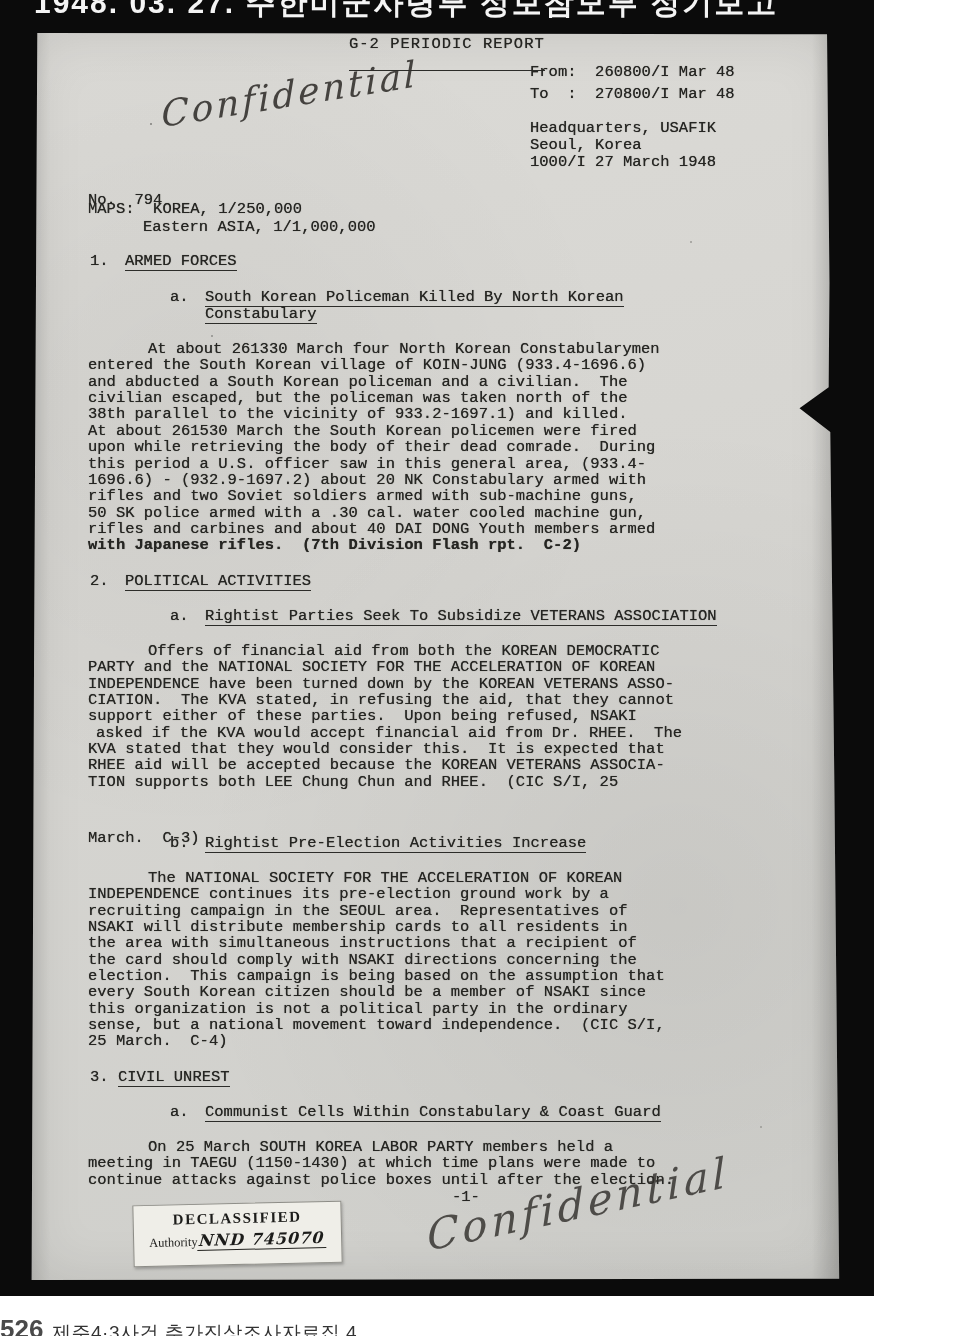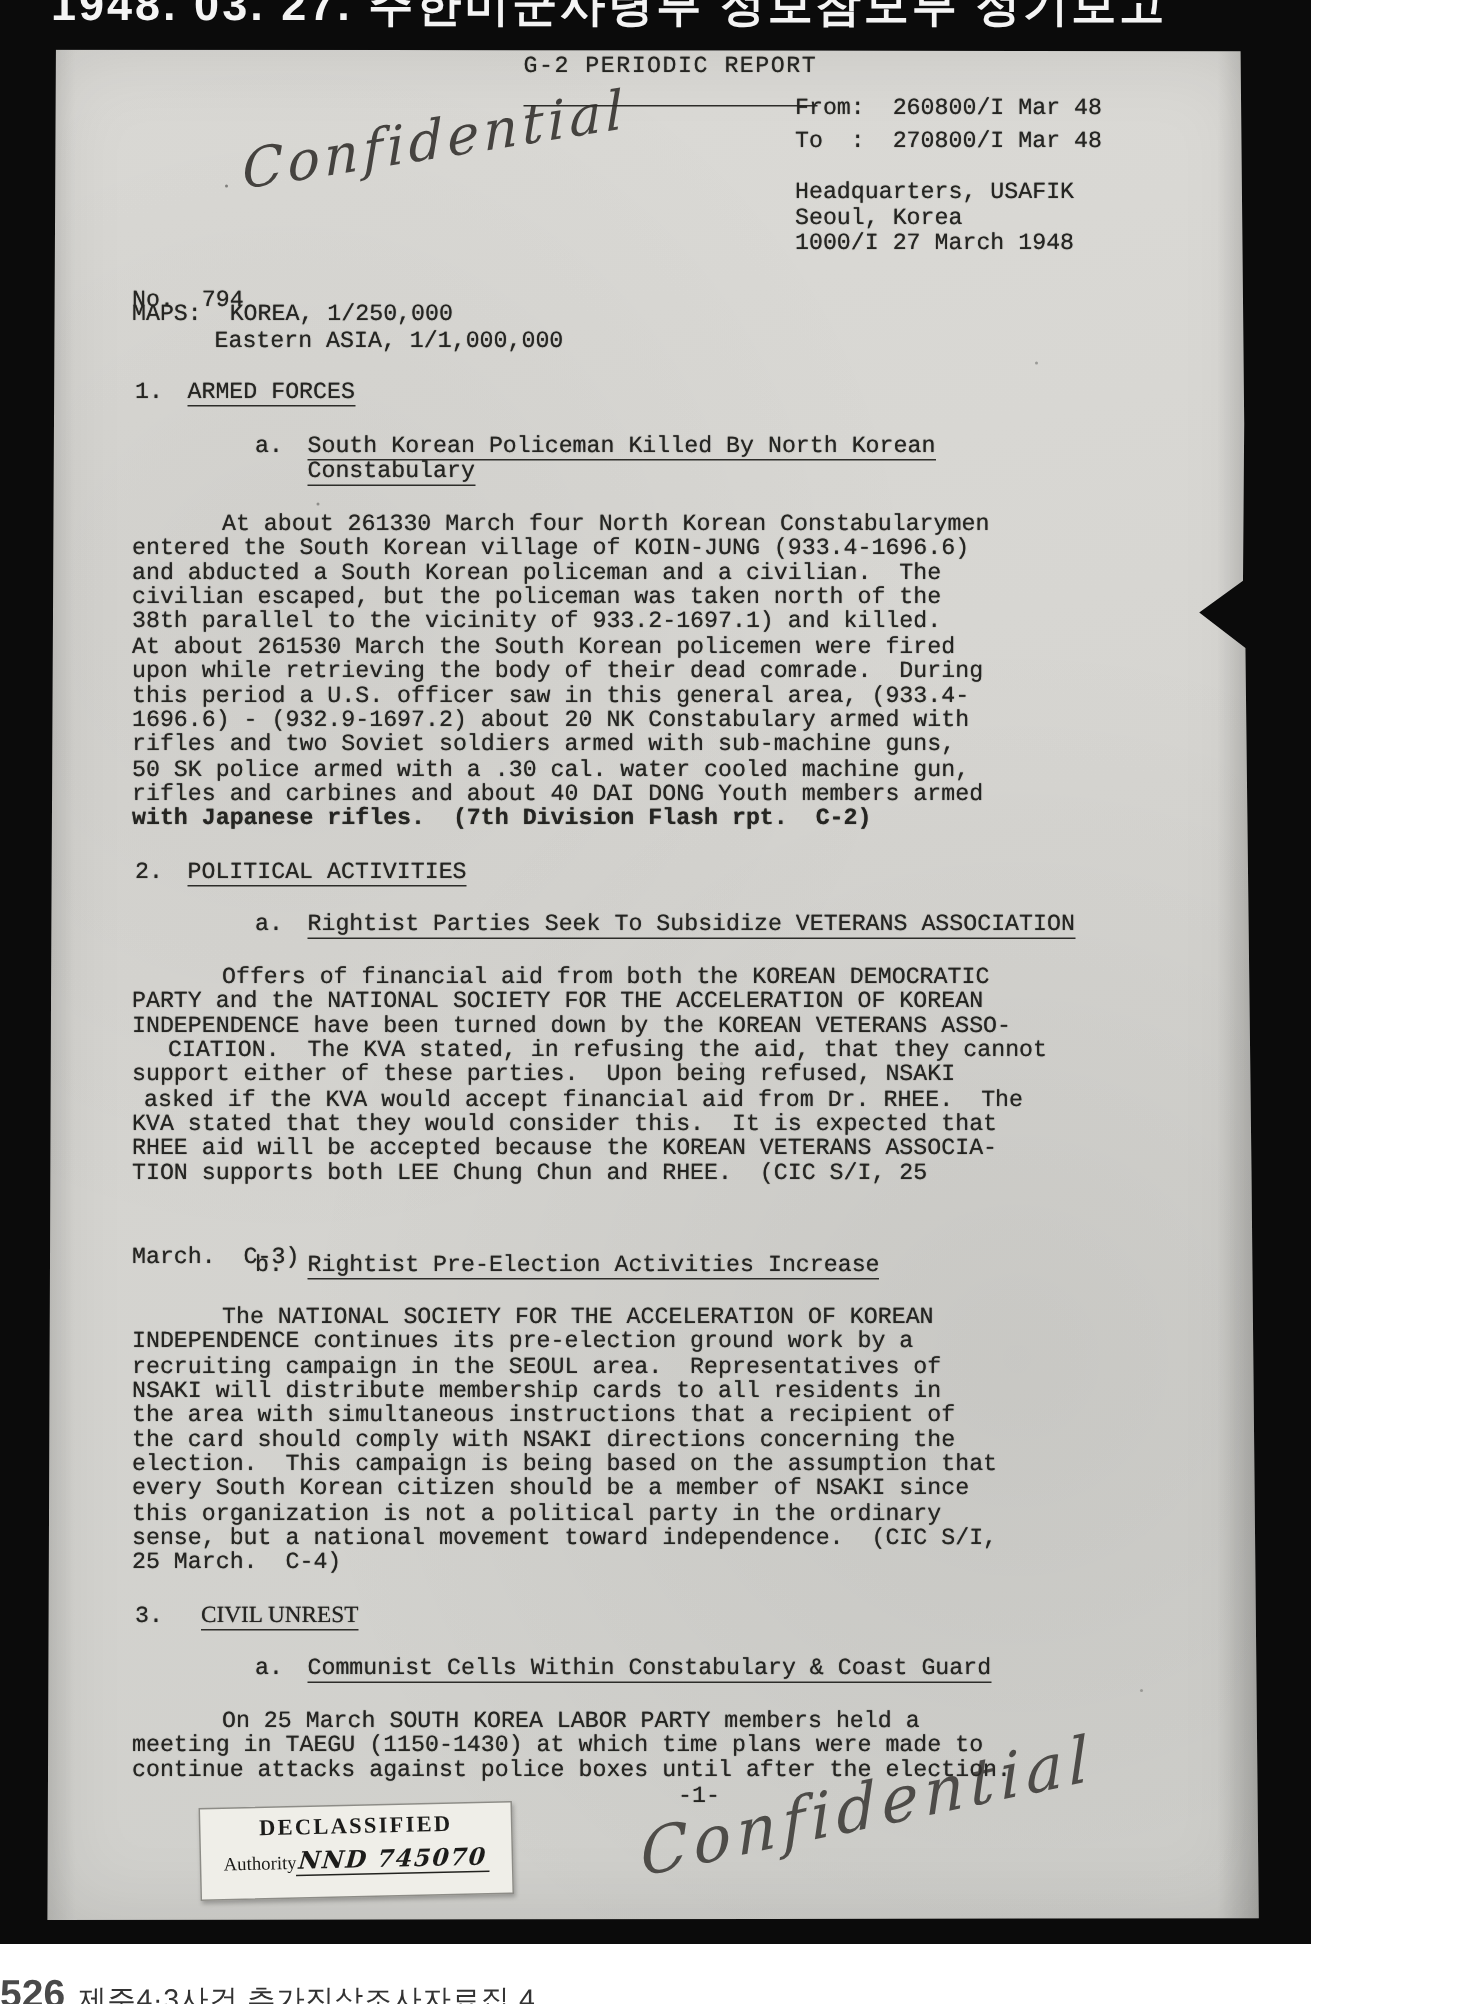--- a/index.html
+++ b/index.html
@@ -115,42 +115,42 @@
         <div class="tl" style="left: 88px; top: 505px;">50 SK police armed with a .30 cal. water cooled machine gun,</div>
         <div class="tl" style="left: 88px; top: 521px;">rifles and carbines and about 40 DAI DONG Youth members armed</div>
         <div class="tl" style="left: 88px; top: 537px; font-weight: bold;">with Japanese rifles.  (7th Division Flash rpt.  C-2)</div>
         <div class="tl" style="left: 90px; top: 573px;">2.</div>
         <div class="tl ul" style="left: 125px; top: 573px;">POLITICAL ACTIVITIES</div>
         <div class="tl" style="left: 170px; top: 608px;">a.</div>
         <div class="tl ul" style="left: 205px; top: 608px;">Rightist Parties Seek To Subsidize VETERANS ASSOCIATION</div>
         <div class="tl" style="left: 148px; top: 643px;">Offers of financial aid from both the KOREAN DEMOCRATIC</div>
         <div class="tl" style="left: 88px; top: 659px;">PARTY and the NATIONAL SOCIETY FOR THE ACCELERATION OF KOREAN</div>
         <div class="tl" style="left: 88px; top: 676px;">INDEPENDENCE have been turned down by the KOREAN VETERANS ASSO-</div>
-        <div class="tl" style="left: 88px; top: 692px; margin-left: 24px;">CIATION.  The KVA stated, in refusing the aid, that they cannot</div>
+        <div class="tl" style="left: 88px; top: 692px;">CIATION.  The KVA stated, in refusing the aid, that they cannot</div>
         <div class="tl" style="left: 88px; top: 708px;">support either of these parties.  Upon being refused, NSAKI</div>
         <div class="tl" style="left: 76px; top: 725px; margin-left: 20px;">asked if the KVA would accept financial aid from Dr. RHEE.  The</div>
         <div class="tl" style="left: 88px; top: 741px;">KVA stated that they would consider this.  It is expected that</div>
         <div class="tl" style="left: 88px; top: 757px;">RHEE aid will be accepted because the KOREAN VETERANS ASSOCIA-</div>
         <div class="tl" style="left: 88px; top: 774px;">TION supports both LEE Chung Chun and RHEE.  (CIC S/I, 25</div>
         <div class="tl" style="left: 88px; top: 790px; margin-top: 40px;">March.  C-3)</div>
         <div class="tl" style="left: 170px; top: 835px;">b.</div>
         <div class="tl ul" style="left: 205px; top: 835px;">Rightist Pre-Election Activities Increase</div>
         <div class="tl" style="left: 148px; top: 870px;">The NATIONAL SOCIETY FOR THE ACCELERATION OF KOREAN</div>
         <div class="tl" style="left: 88px; top: 886px;">INDEPENDENCE continues its pre-election ground work by a</div>
         <div class="tl" style="left: 88px; top: 903px; text-align: right;">recruiting campaign in the SEOUL area.  Representatives of</div>
         <div class="tl" style="left: 88px; top: 919px;">NSAKI will distribute membership cards to all residents in</div>
         <div class="tl" style="left: 88px; top: 935px;">the area with simultaneous instructions that a recipient of</div>
         <div class="tl" style="left: 88px; top: 952px;">the card should comply with NSAKI directions concerning the</div>
         <div class="tl" style="left: 88px; top: 968px;">election.  This campaign is being based on the assumption that</div>
         <div class="tl" style="left: 88px; top: 984px;">every South Korean citizen should be a member of NSAKI since</div>
         <div class="tl" style="left: 88px; top: 1001px;">this organization is not a political party in the ordinary</div>
         <div class="tl" style="left: 88px; top: 1017px;">sense, but a national movement toward independence.  (CIC S/I,</div>
         <div class="tl" style="left: 88px; top: 1033px;">25 March.  C-4)</div>
         <div class="tl" style="left: 90px; top: 1069px;">3.</div>
-        <div class="tl ul" style="left: 134px; top: 1069px; font-family: Liberation Serif, serif;">CIVIL UNREST</div>
+        <div class="tl ul" style="left: 118px; top: 1069px;">CIVIL UNREST</div>
         <div class="tl" style="left: 170px; top: 1104px;">a.</div>
         <div class="tl ul" style="left: 205px; top: 1104px;">Communist Cells Within Constabulary &amp; Coast Guard</div>
         <div class="tl" style="left: 148px; top: 1139px;">On 25 March SOUTH KOREA LABOR PARTY members held a</div>
         <div class="tl" style="left: 88px; top: 1155px;">meeting in TAEGU (1150-1430) at which time plans were made to</div>
         <div class="tl" style="left: 88px; top: 1172px;">continue attacks against police boxes until after the election.</div>
         <div class="tl" style="left: 452px; top: 1189px;">-1-</div>
       </div>
   </div>
 
   <div class="script top">Confidential</div>

